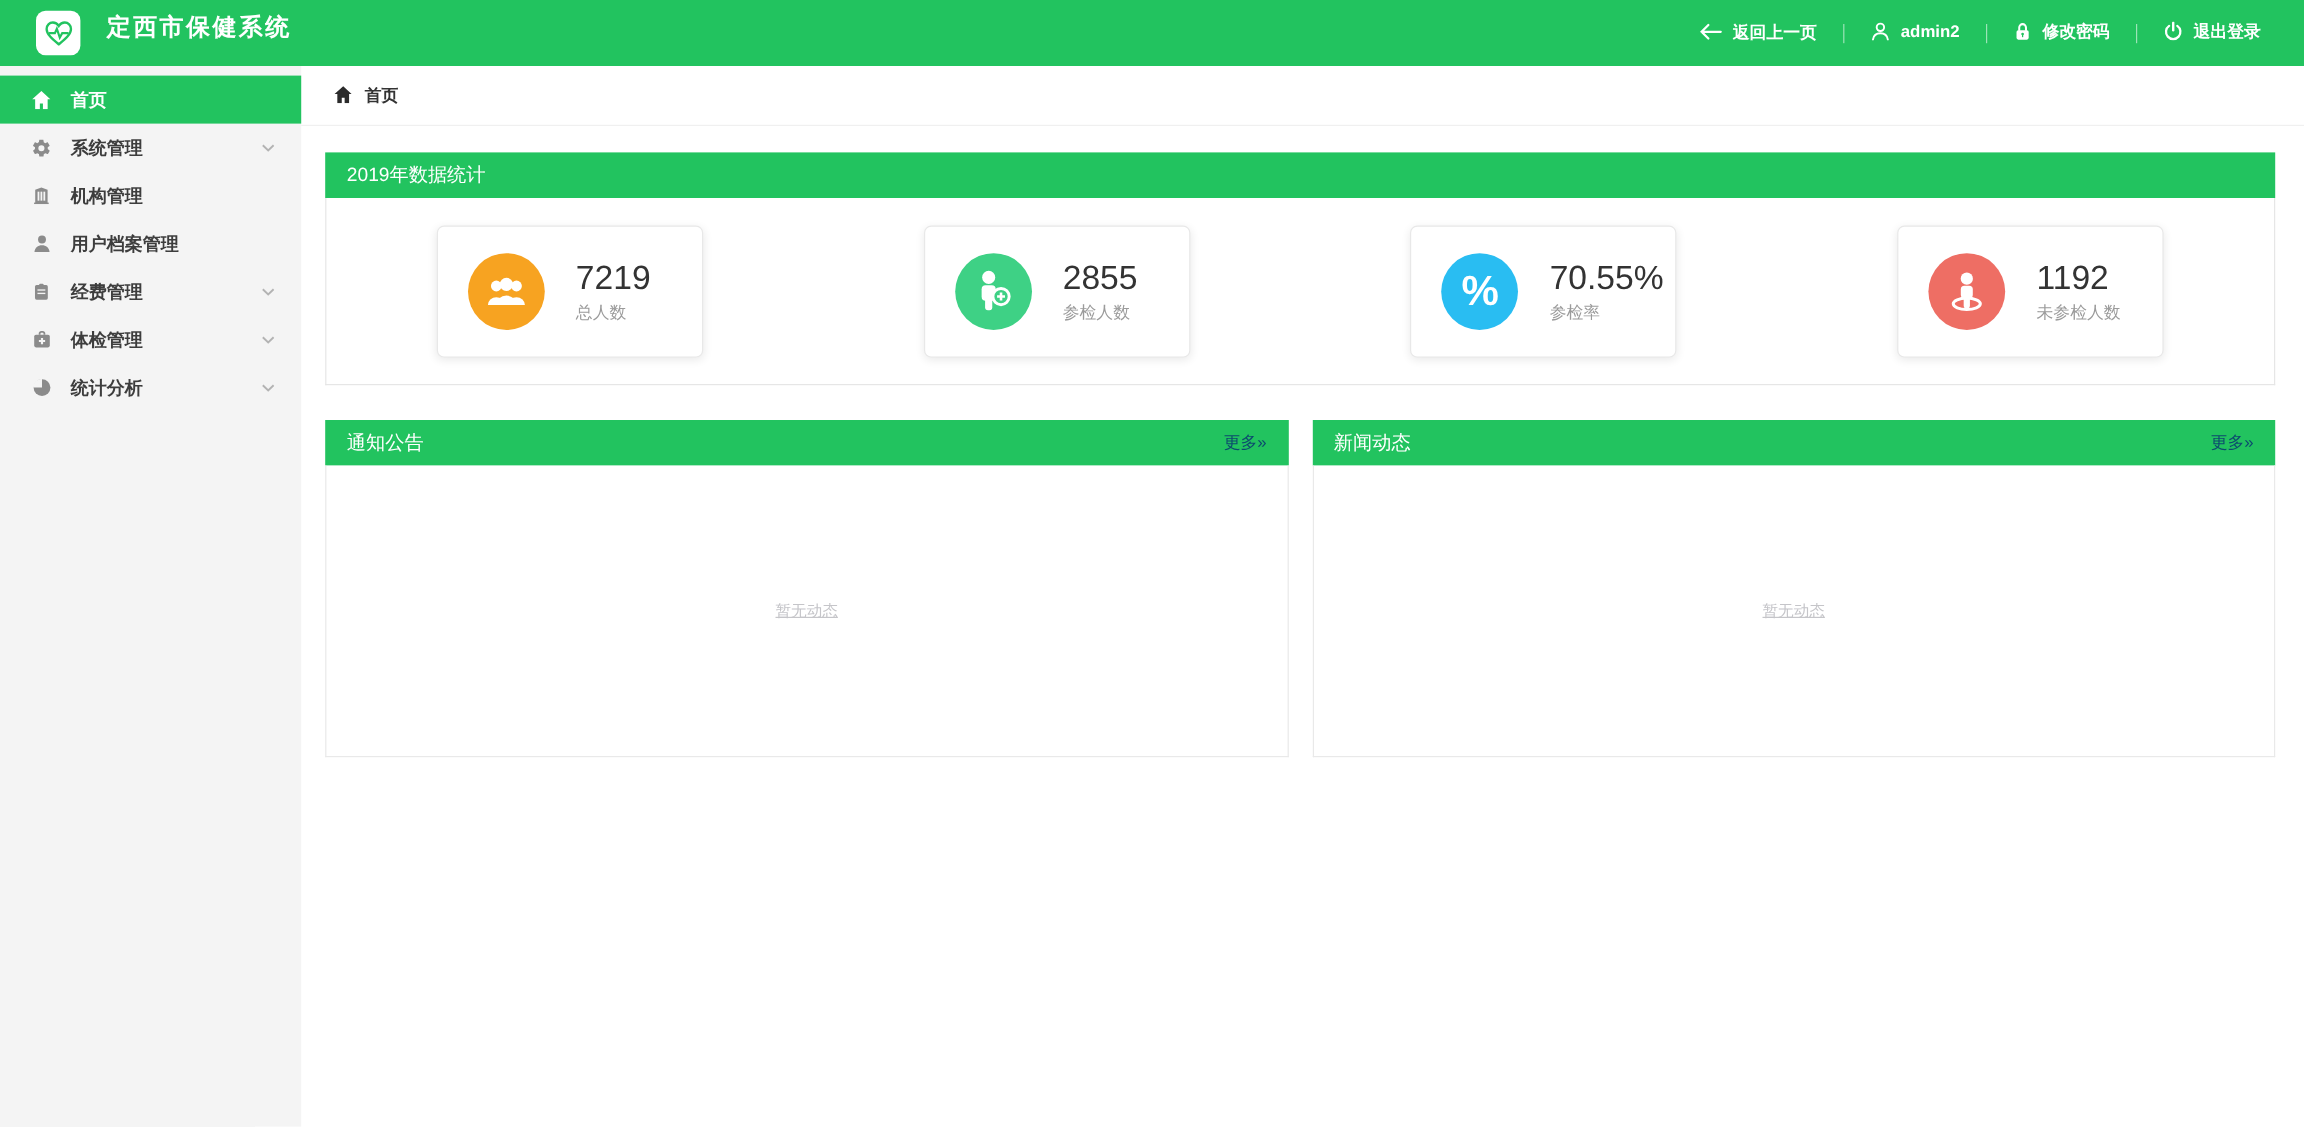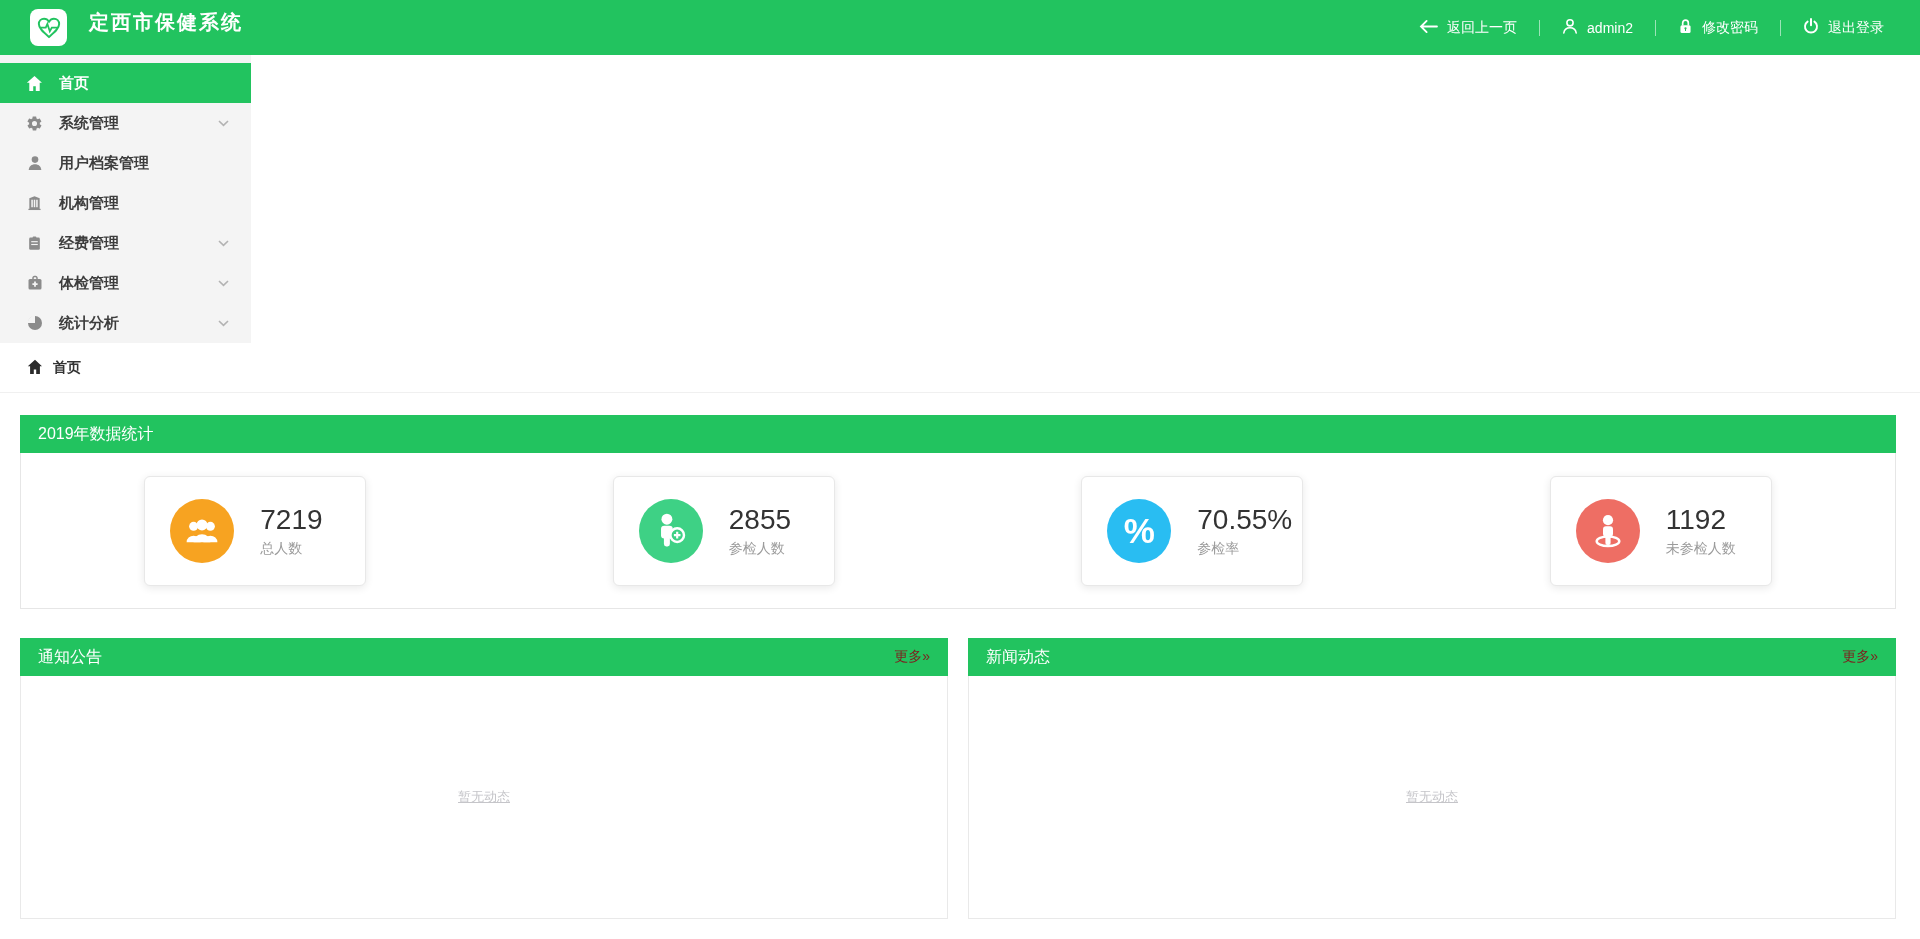--- a/index.html
+++ b/index.html
@@ -22,27 +22,27 @@
     padding:0 36px 0 30px;
   }
   .brand{display:flex;align-items:flex-start;gap:22px;}
   .logo{
     width:37px;height:37px;background:#fff;border-radius:8px;
     display:flex;align-items:center;justify-content:center;
   }
   .app-title{color:#fff;font-size:20px;letter-spacing:2px;font-weight:bold;}
   .topnav{display:flex;align-items:center;color:#fff;font-size:14px;}
   .topnav-item{
-    display:flex;align-items:center;gap:9px;color:#fff;text-decoration:none;
-    cursor:pointer;font-weight:normal;white-space:nowrap;
+    display:flex;align-items:flex-start;gap:9px;color:#fff;text-decoration:none;
+    cursor:pointer;font-weight:bold;white-space:nowrap;
   }
   .tn-divider{width:1px;height:16px;background:rgba(255,255,255,.55);margin:0 22px;}
 
   
-  .layout{display:flex;height:884px;flex-direction:column;}
+  .layout{display:flex;height:884px;}
   .sidebar{
     width:251px;background:var(--sidebar-bg);flex-shrink:0;padding-top:8px;
   }
   .side-item{
     height:40px;display:flex;align-items:center;gap:15px;
     padding:0 22px 0 25px;font-size:15px;font-weight:bold;color:#3d3d3d;
     cursor:pointer;
   }
   .side-item .s-icon{width:19px;display:flex;justify-content:center;align-items:center;}
   .side-item svg{fill:#8b8b8b;}
@@ -59,21 +59,21 @@
   }
   .breadcrumb svg{fill:#2b2b2b;}
   .content{padding:22px 24px 0 20px;}
 
   
   .panel-header{
     height:38px;background:var(--green);color:#fff;
     display:flex;align-items:center;justify-content:space-between;
     padding:0 18px;font-size:16px;
   }
-  .more-link{color:#7f1d1d;font-size:14px;text-decoration:none;cursor:pointer;}
+  .more-link{color:#0c4a6e;font-size:14px;text-decoration:none;cursor:pointer;}
 
   
   .stats-body{
     border:1px solid #e6e6e6;border-top:none;height:156px;
     display:grid;grid-template-columns:repeat(4,1fr);
     align-items:center;justify-items:center;background:#fff;
   }
   .stat-card{
     width:222px;height:110px;background:#fff;border:1px solid #e8e8e8;
     border-radius:6px;box-shadow:0 2px 8px rgba(0,0,0,.09);
@@ -180,39 +180,39 @@
       <span class="chevron">
         <svg width="11" height="7" viewBox="0 0 11 7">
             <polyline points="1,1 5.5,5.3 10,1" fill="none" stroke="#b3b3b3" stroke-width="1.6"></polyline>
           </svg>
       </span>
     </div>
 
 
     <div class="side-item">
       <span class="s-icon">
-        <svg width="16" height="16" viewBox="0 0 16 16">
-          <circle cx="8" cy="4.6" r="3.3"></circle>
-          <path d="M1.7 15c.3-3.6 2.9-5.7 6.3-5.7s6 2.1 6.3 5.7z"></path>
-        </svg>
-      </span>
-      <span>用户档案管理</span>
-    </div>
-
-    <div class="side-item">
-      <span class="s-icon">
         <svg width="15" height="16" viewBox="0 0 16 16">
           <path d="M2.5 15V2.8L8 .8l5.5 2V15z"></path>
           <rect x="4.6" y="4.5" width="1.6" height="8" class="side-hole"></rect>
           <rect x="7.2" y="4.5" width="1.6" height="8" class="side-hole"></rect>
           <rect x="9.8" y="4.5" width="1.6" height="8" class="side-hole"></rect>
           <rect x="1.5" y="14.2" width="13" height="1.3"></rect>
         </svg>
       </span>
       <span>机构管理</span>
+    </div>
+
+    <div class="side-item">
+      <span class="s-icon">
+        <svg width="16" height="16" viewBox="0 0 16 16">
+          <circle cx="8" cy="4.6" r="3.3"></circle>
+          <path d="M1.7 15c.3-3.6 2.9-5.7 6.3-5.7s6 2.1 6.3 5.7z"></path>
+        </svg>
+      </span>
+      <span>用户档案管理</span>
     </div>
 
     <div class="side-item">
       <span class="s-icon">
         <svg width="15" height="16" viewBox="0 0 16 16">
           <rect x="2.3" y="2.2" width="11.4" height="13" rx="1.4"></rect>
           <rect x="6" y="1" width="4" height="2.6" rx="1"></rect>
           <rect x="4.5" y="6" width="7" height="1.2" class="side-hole"></rect>
           <rect x="4.5" y="9" width="7" height="1.2" class="side-hole"></rect>
         </svg>

